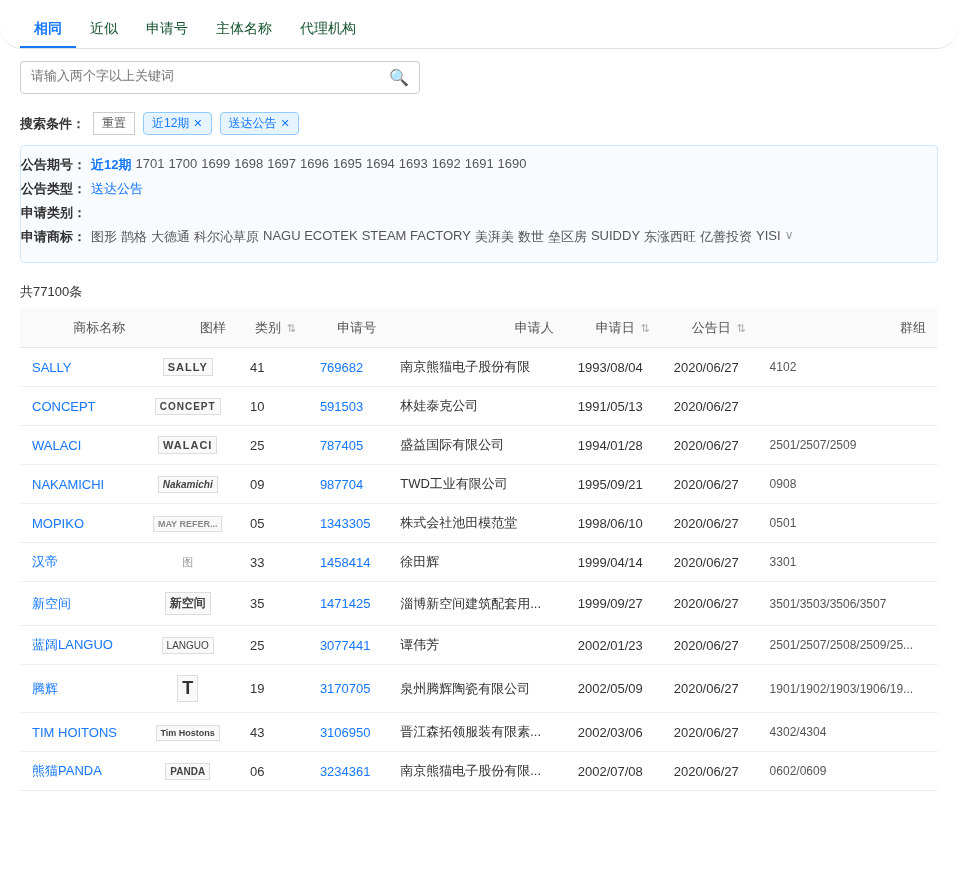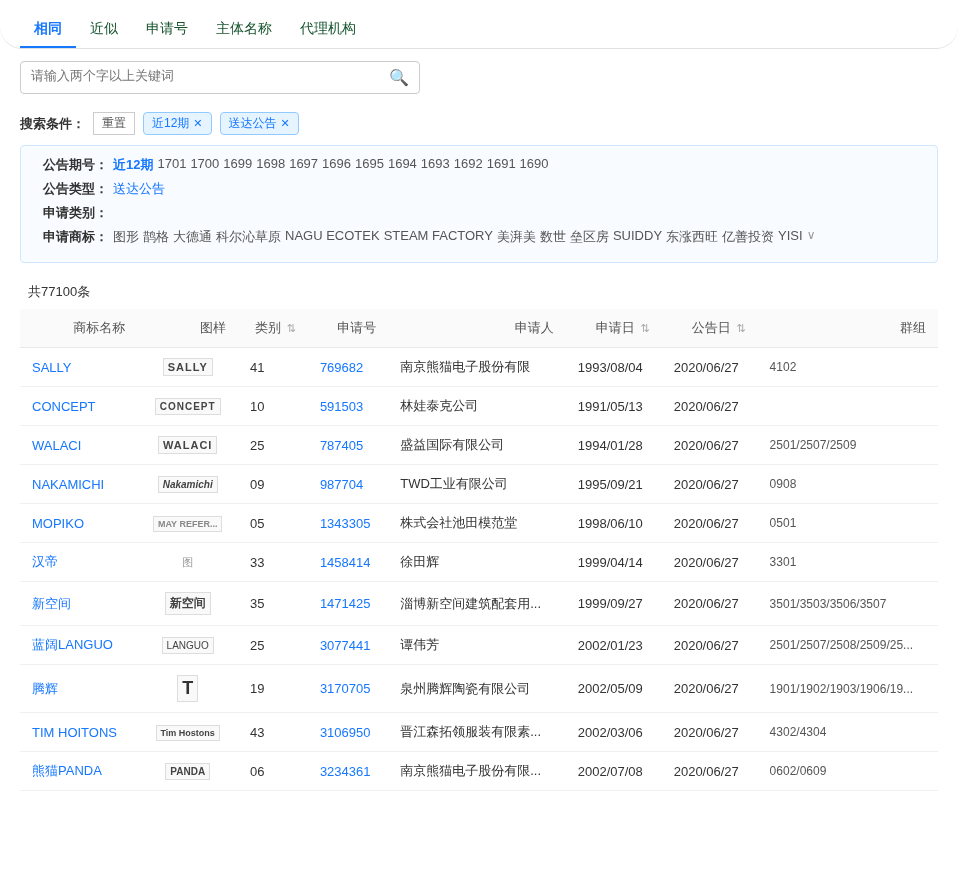--- a/index.html
+++ b/index.html
@@ -13,30 +13,30 @@
     .search-box { display: flex; align-items: flex-start; border: 1px solid #ccc; border-radius: 4px; padding: 6px 10px; width: 400px; background: #fff; }
     .search-box input { border: none; outline: none; flex: 1; font-size: 13px; color: #999; }
     .search-icon-btn { cursor: pointer; color: #999; font-size: 16px; }
 
     .filter-bar { display: flex; align-items: center; padding: 6px 20px 10px; gap: 8px; }
     .filter-label { font-size: 13px; color: #333; font-weight: bold; }
     .reset-btn { border: 1px solid #ccc; border-radius: 0; padding: 2px 8px; font-size: 12px; cursor: pointer; color: #555; background: #fff; }
     .filter-tag { background: #e6f4ff; color: #1677ff; border: 1px solid #91caff; border-radius: 4px; padding: 2px 8px; font-size: 12px; display: flex; align-items: center; gap: 4px; cursor: pointer; }
     .filter-tag .close { font-size: 11px; cursor: pointer; }
 
-    .condition-box { margin: 0 20px 12px; border: 1px solid #d0e8ff; border-radius: 4px; padding: 10px 22px; background: #f8fbff; }
+    .condition-box { margin: 0 20px 12px; border: 1px solid #d0e8ff; border-radius: 4px; padding: 10px 0; background: #f8fbff; }
     .condition-row { display: flex; align-items: flex-start; margin-bottom: 6px; font-size: 13px; }
     .condition-key { color: #333; font-weight: bold; min-width: 70px; white-space: nowrap; }
     .condition-val { color: #1677ff; cursor: pointer; }
     .condition-val-plain { color: #555; flex: 1; display: flex; flex-wrap: wrap; gap: 4px; }
     .period-item { cursor: pointer; color: #555; font-size: 13px; }
     .trademark-item { cursor: pointer; color: #555; font-size: 13px; }
     .expand-btn { color: #999; cursor: pointer; font-size: 12px; }
 
-    .total-count { padding: 8px 28px; font-size: 13px; color: #333; }
+    .total-count { padding: 8px 20px; font-size: 13px; color: #333; }
 
     table { width: 100%; border-collapse: collapse; }
     thead tr { background: #fafafa; }
     th { padding: 10px 12px; font-size: 13px; font-weight: normal; color: #555; border-bottom: 1px solid #e8e8e8; text-align: right; }
     td { padding: 10px 12px; font-size: 13px; color: #333; border-bottom: 1px solid #f0f0f0; vertical-align: middle; }
     .sort-icon { color: #aaa; font-size: 11px; margin-left: 2px; }
     .brand-name-link { color: #1677ff; cursor: pointer; text-decoration: none; }
     .app-no-link { color: #1677ff; cursor: pointer; text-decoration: none; }
     .logo-cell { text-align: center; }
     .logo-text { font-size: 11px; font-weight: bold; color: #444; border: 1px solid #ddd; padding: 2px 4px; display: inline-block; background: #f9f9f9; }

